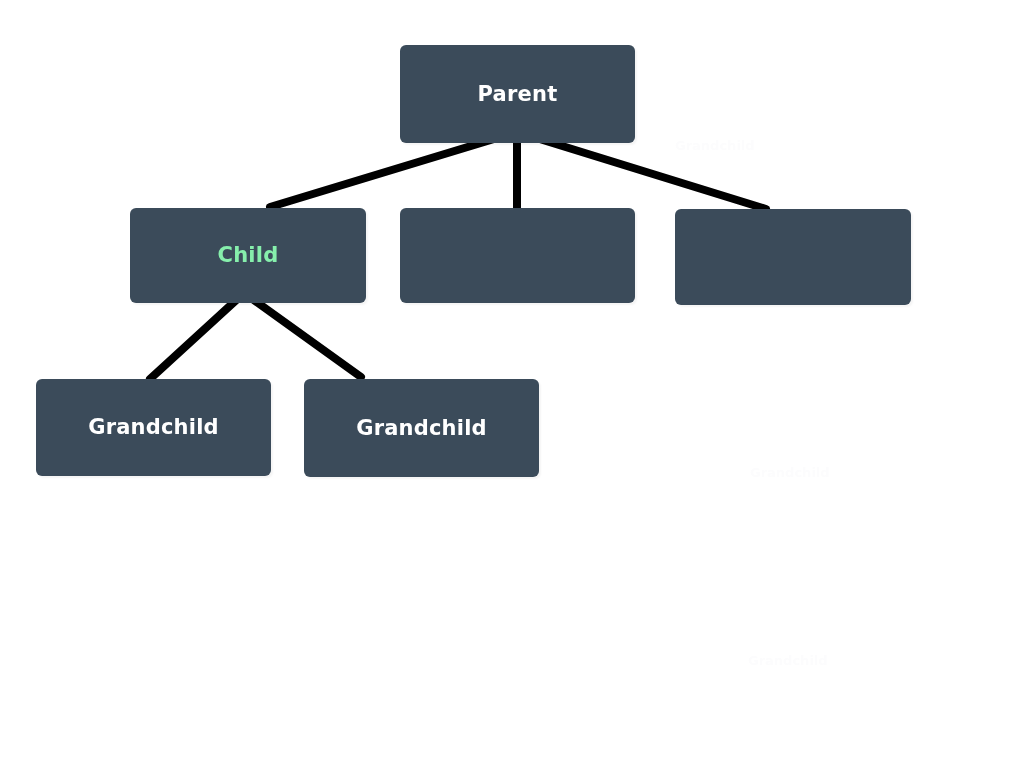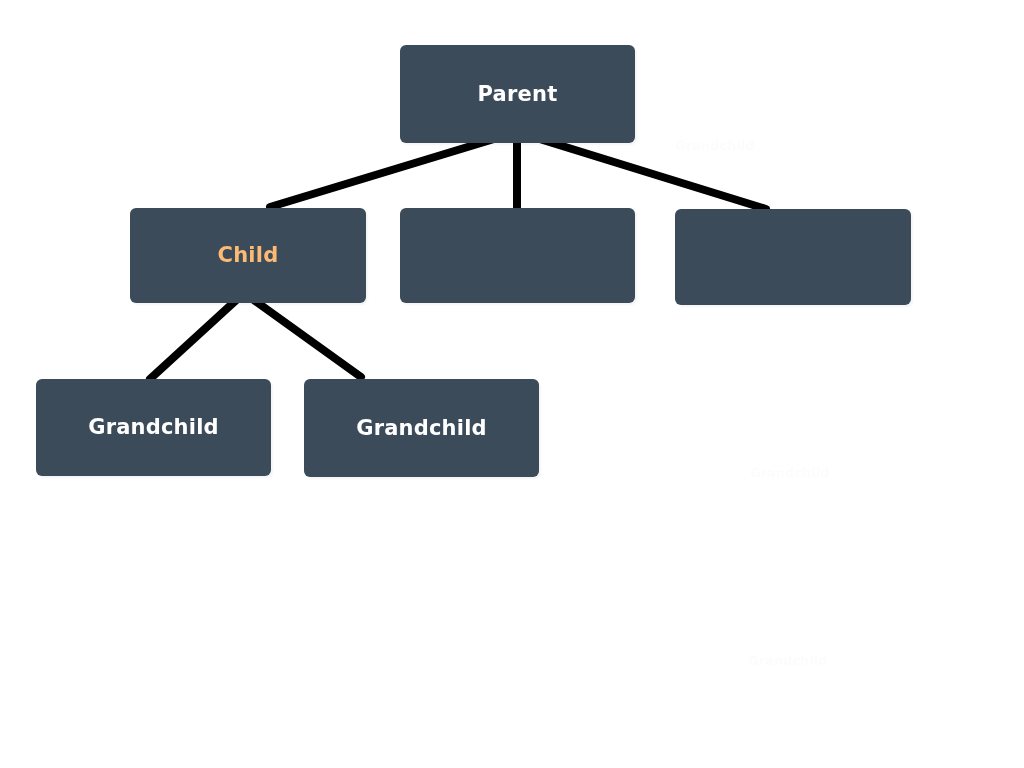--- a/index.html
+++ b/index.html
@@ -70,21 +70,21 @@
       <line x1="517" y1="132" x2="766" y2="209" stroke="#000000" stroke-width="8" stroke-linecap="round"></line>
       <line x1="244" y1="293" x2="150" y2="379" stroke="#000000" stroke-width="8" stroke-linecap="round"></line>
       <line x1="244" y1="293" x2="361" y2="377" stroke="#000000" stroke-width="8" stroke-linecap="round"></line>
     </svg>
 
   <div id="node-layer">
       <div class="node" style="left: 400px; top: 45px; width: 235px; height: 98px; background: rgb(59, 75, 90);">
         <span class="node-label" style="color: rgb(255, 255, 255);">Parent</span>
       </div>
       <div class="node" style="left: 130px; top: 208px; width: 236px; height: 95px; background: rgb(59, 75, 90);">
-        <span class="node-label" style="color: #fdba74;">Child</span>
+        <span class="node-label" style="color: #86efac;">Child</span>
       </div>
       <div class="node" style="left: 400px; top: 208px; width: 235px; height: 95px; background: rgb(59, 75, 90);">
         <span class="node-label" style="color: rgb(255, 255, 255);"></span>
       </div>
       <div class="node" style="left: 675px; top: 209px; width: 236px; height: 96px; background: rgb(59, 75, 90);">
         <span class="node-label" style="color: rgb(255, 255, 255);"></span>
       </div>
       <div class="node" style="left: 36px; top: 379px; width: 235px; height: 97px; background: rgb(59, 75, 90);">
         <span class="node-label" style="color: rgb(255, 255, 255);">Grandchild</span>
       </div>

